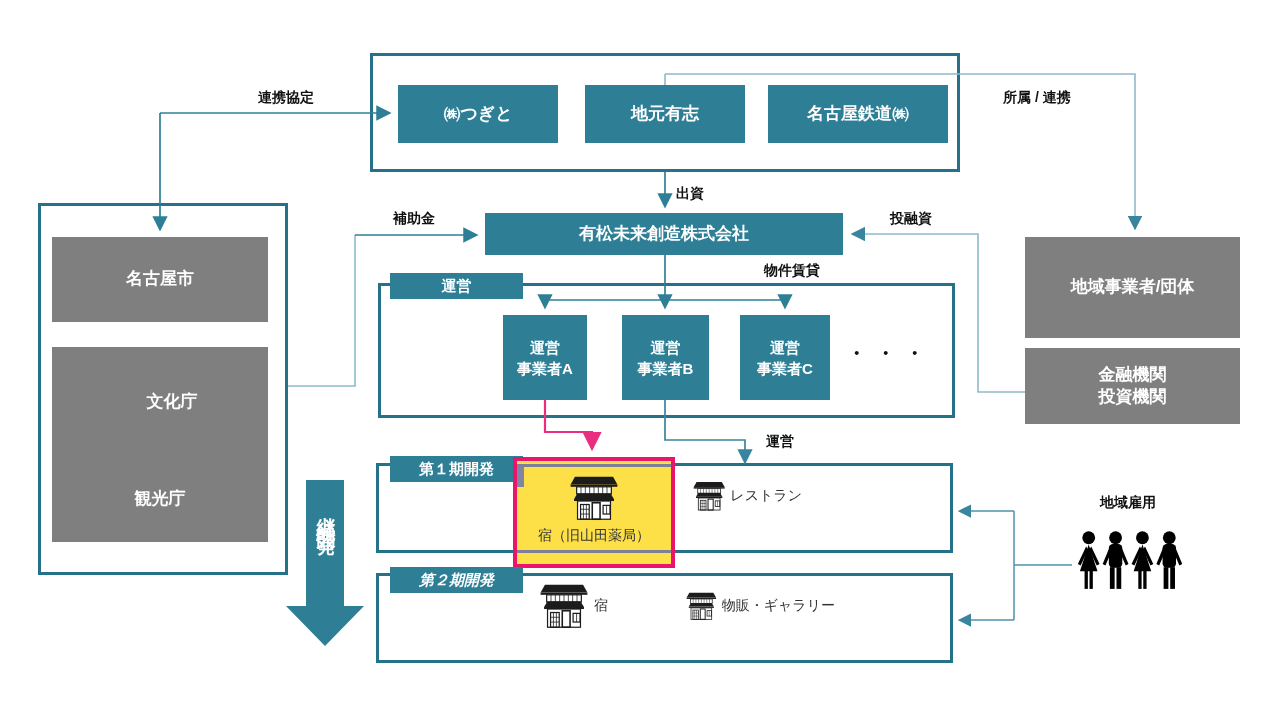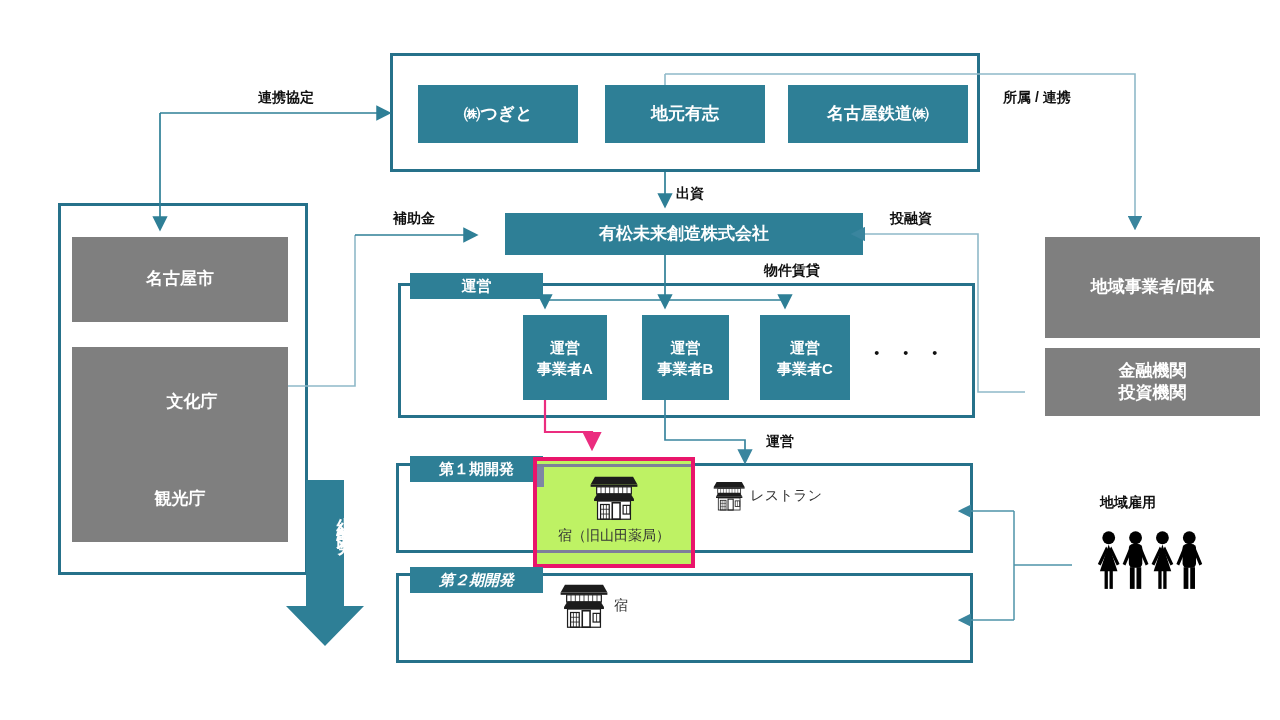--- a/index.html
+++ b/index.html
@@ -1,33 +1,33 @@
 <!DOCTYPE html>
 <html><head>
 <meta charset="utf-8">
 <style>
   html,body{margin:0;padding:0;background:#fff;}
   .canvas{position:relative;width:1280px;height:720px;background:#fff;
     font-family:"Liberation Sans","DejaVu Sans",sans-serif;overflow:hidden;}
-  .abs{position:absolute;box-sizing:border-box;margin-left:20px;}
+  .abs{position:absolute;box-sizing:border-box;}
   .tealbox{background:#2E7F96;color:#fff;font-weight:bold;display:flex;
     align-items:center;justify-content:center;text-align:center;font-size:17px;line-height:1.25;}
   .graybox{background:#7F7F7F;color:#fff;font-weight:bold;display:flex;flex-direction:column;
     align-items:center;justify-content:center;text-align:center;font-size:17px;line-height:1.3;}
   .frame{border:3px solid #26718A;background:transparent;}
   .tab{background:#2E7F96;color:#fff;font-weight:bold;font-size:15px;
     display:flex;align-items:center;justify-content:center;}
   .opbox{background:#2E7F96;color:#fff;font-weight:bold;font-size:15px;line-height:1.4;
     display:flex;flex-direction:column;align-items:center;justify-content:center;text-align:center;}
   .lbl{position:absolute;font-size:14px;font-weight:bold;color:#111;
     white-space:nowrap;box-sizing:border-box;}
   .caption{font-size:14px;color:#333;white-space:nowrap;text-align:center;}
   .bgroup{display:flex;flex-direction:row;align-items:center;gap:4px;}
   .dots{font-size:20px;font-weight:bold;color:#111;letter-spacing:9px;text-align:center;}
-  .pinkbox{background:#bef264;border:4px solid #E9156B;display:flex;flex-direction:column;
+  .pinkbox{background:#fde047;border:4px solid #E9156B;display:flex;flex-direction:column;
     align-items:center;padding-top:12px;gap:4px;}
   .slate{position:absolute;background:#7E8099;}
   .vtext{writing-mode:vertical-rl;text-orientation:upright;color:#fff;font-weight:bold;
     font-size:19px;letter-spacing:7px;white-space:nowrap;}
   svg.overlay{position:absolute;left:0;top:0;pointer-events:none;}
 </style>
 </head>
 <body>
 
 <div class="canvas">
@@ -73,21 +73,21 @@
   <div class="abs tealbox" style="left:768px;top:85px;width:180px;height:58px;">名古屋鉄道㈱</div>
 
   <div class="abs tealbox" style="left:485px;top:213px;width:358px;height:42px;">有松未来創造株式会社</div>
 
   <div class="abs frame" style="left:38px;top:203px;width:250px;height:372px;"></div>
   <div class="abs graybox" style="left:52px;top:237px;width:216px;height:85px;">名古屋市</div>
   <div class="abs graybox" style="left:52px;top:347px;width:216px;height:110px;padding-left:24px;">文化庁</div>
   <div class="abs graybox" style="left:52px;top:457px;width:216px;height:85px;">観光庁</div>
 
   <div class="abs graybox" style="left:1025px;top:237px;width:215px;height:101px;">地域事業者/団体</div>
-  <div class="abs graybox" style="left:1025px;top:348px;width:215px;height:68px;">
+  <div class="abs graybox" style="left:1025px;top:348px;width:215px;height:76px;">
     <span>金融機関</span>
     <span>投資機関</span>
   </div>
 
   <div class="abs frame" style="left:378px;top:283px;width:577px;height:135px;"></div>
   <div class="abs tab" style="left:390px;top:273px;width:133px;height:26px;">運営</div>
   <div class="abs opbox" style="left:503px;top:315px;width:84px;height:85px;">
     <span>運営</span>
     <span>事業者A</span>
   </div>
@@ -119,20 +119,26 @@
     <div class="caption">レストラン</div>
   </div>
 
   <div class="abs frame" style="left:376px;top:573px;width:577px;height:90px;"></div>
   <div class="abs tab" style="left:390px;top:567px;width:133px;height:26px;font-style:italic;">第２期開発</div>
   <div class="abs bgroup" style="left:538px;top:581px;width:100px;">
     <svg width="52" height="50" viewBox="0 0 60 57">
         <use href="#machiya"></use>
       </svg>
     <div class="caption">宿</div>
+  </div>
+  <div class="abs bgroup" style="left:685px;top:581px;width:150px;">
+    <svg width="52" height="50" viewBox="0 0 60 57">
+        <use href="#machiya"></use>
+      </svg>
+    <div class="caption">物販・ギャラリー</div>
   </div>
 
   <div class="abs" style="left:1075px;top:530px;width:110px;height:64px;">
     <svg width="108" height="62" viewBox="0 0 104 60">
       <use href="#pwoman" x="0" y="0"></use>
       <use href="#pman" x="26" y="0"></use>
       <use href="#pwoman" x="52" y="0"></use>
       <use href="#pman" x="78" y="0"></use>
     </svg>
   </div>

